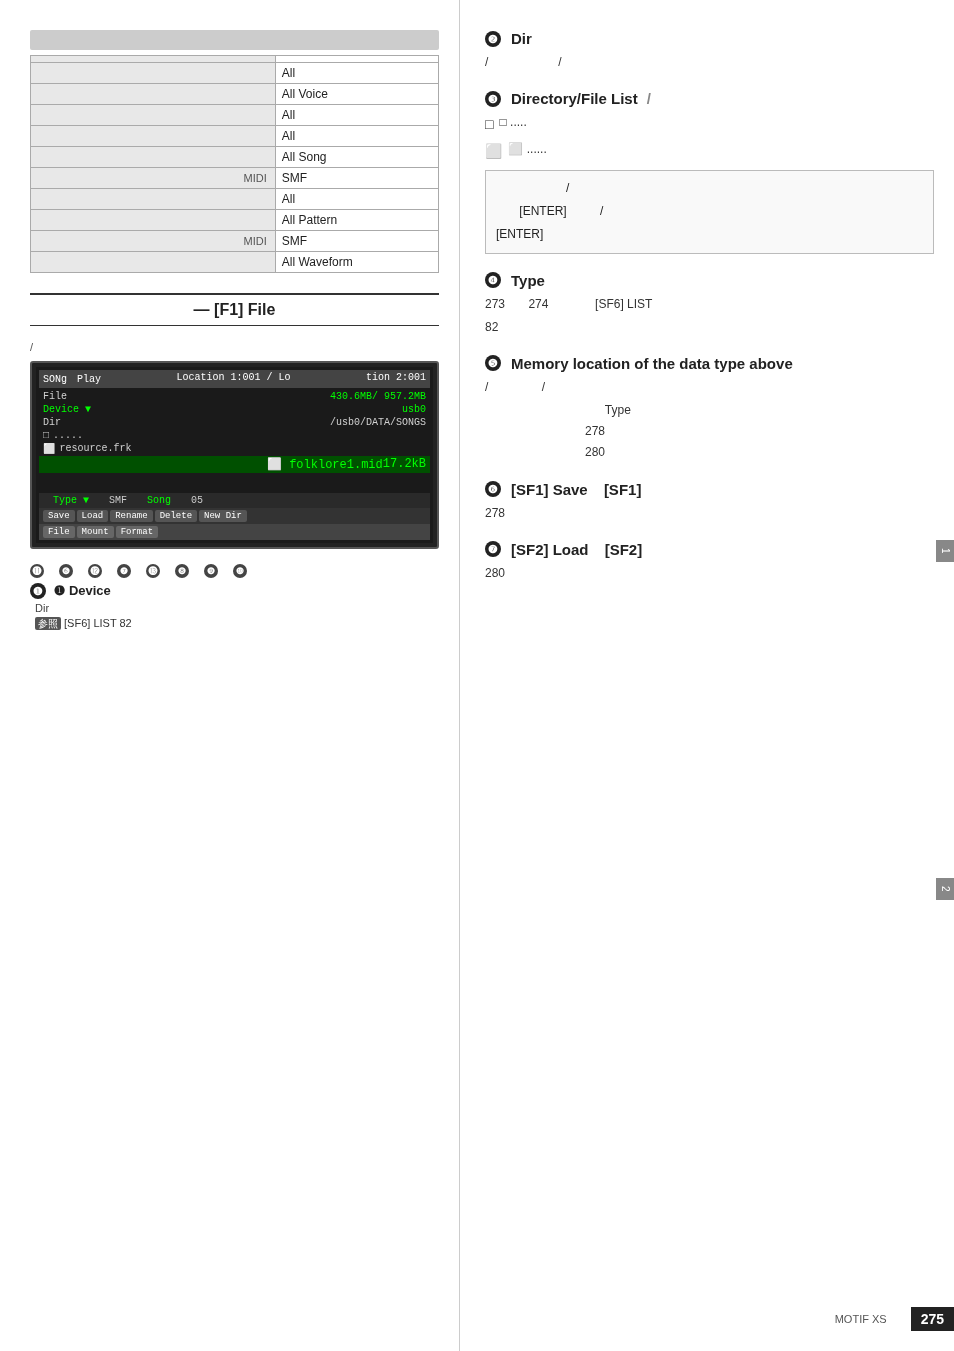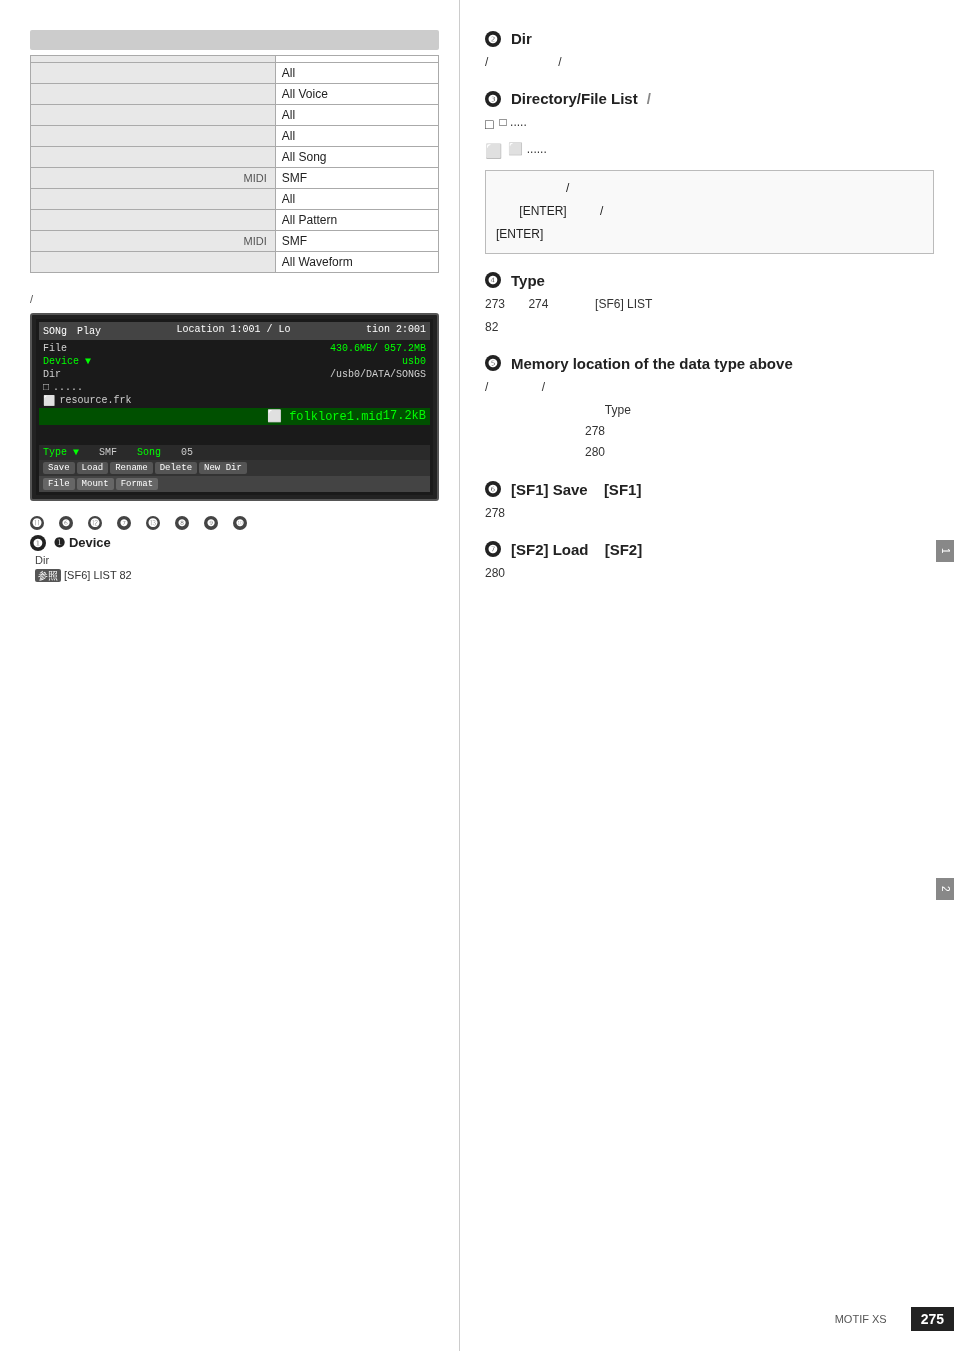--- a/index.html
+++ b/index.html
@@ -373,20 +373,21 @@
         <td class="label-cell midi-cell">MIDI</td>
         <td class="value-cell">SMF</td>
       </tr>
       <tr>
         <td class="label-cell"></td>
         <td class="value-cell">All Waveform</td>
       </tr>
     </tbody>
       </table>
 
+    <div class="section-title">— [F1] File</div>
 
     <p style="font-size:11px; color:#555; margin-bottom:8px;">
       /
     </p>
 
     <div class="screen-container">
       <div class="screen-area">
         <div class="screen-inner">
 
           <div class="screen-title-bar">
@@ -419,21 +420,21 @@
             <span>resource.frk</span>
           </div>
           <div class="screen-file-row screen-highlight">
             <span>⬜  folklore1.mid</span>
             <span>17.2kB</span>
           </div>
 
           <div style="height:20px;"></div>
 
           <div class="screen-bottom-fields">
-            <div style="display:flex; gap:20px;">
+            <div style="display:flex; gap:20px;margin-left:10px;">
               <span style="color:#0f0;">Type ▼</span>
               <span>SMF</span>
               <span style="color:#0f0;">Song</span>
               <span>05</span>
             </div>
           </div>
 
           <div class="screen-buttons">
             <span class="screen-btn">Save</span>
             <span class="screen-btn">Load</span>

